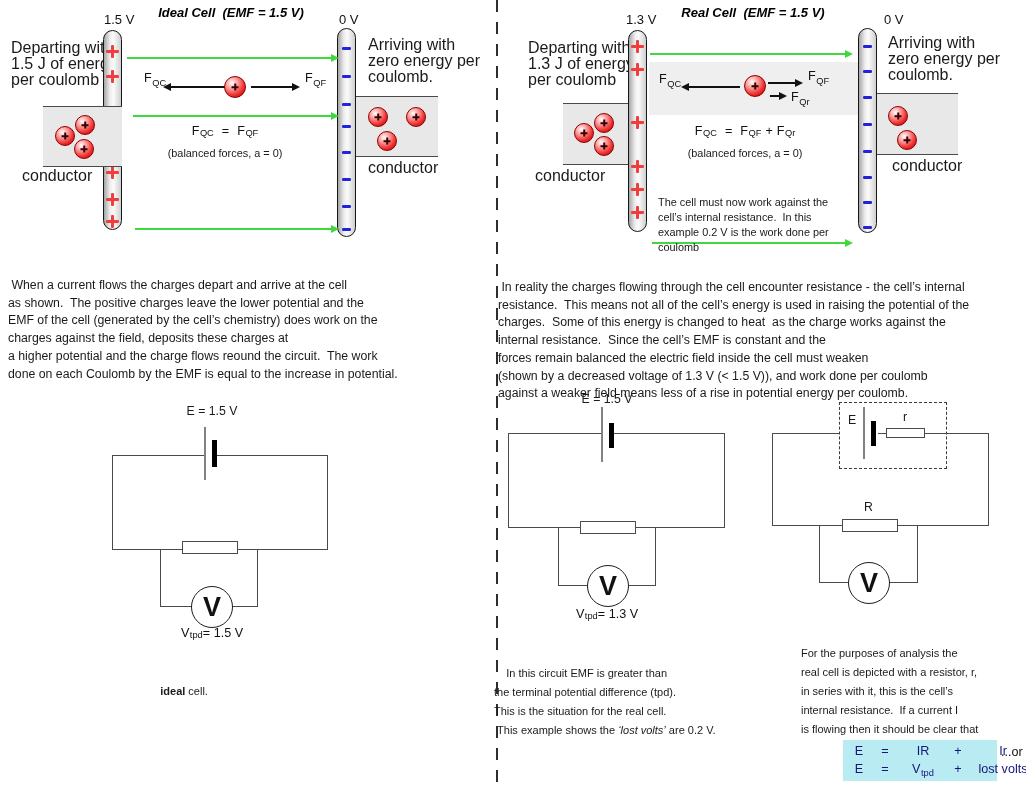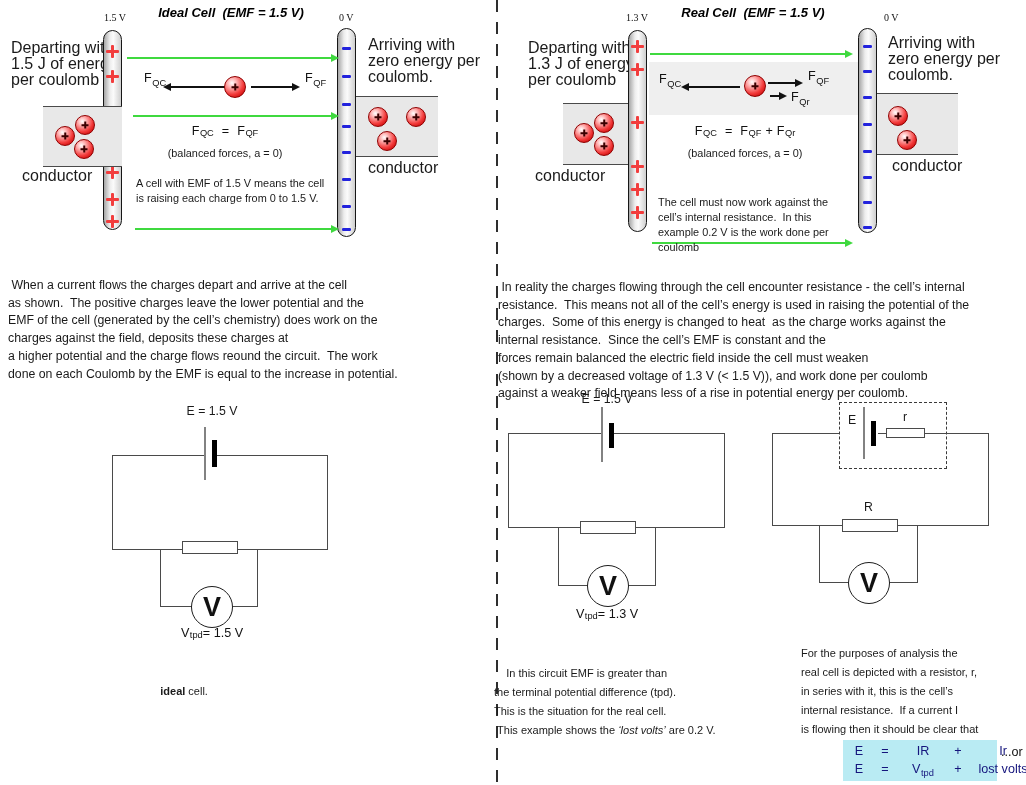--- a/index.html
+++ b/index.html
@@ -4,21 +4,21 @@
 <style>
   * { margin:0; padding:0; box-sizing:border-box; }
   body { background:#fff; font-family:"Liberation Sans", sans-serif; }
   #frame { position:relative; width:1026px; height:785px; background:#ffffff; overflow:hidden; color:#1a1a1a; }
 
   .t { position:absolute; white-space:pre-wrap; color:#1a1a1a; }
   .f12 { font-size:12.3px; line-height:17.7px; }
   .f12b { font-size:11px; line-height:19px; }
   .f11 { font-size:16px; line-height:15.8px; }
   .f10 { font-size:10.9px; line-height:15px; }
-  .vlabel { position:absolute; font-size:10px; color:#111;font-family:Liberation Serif, serif; }
+  .vlabel { position:absolute; font-size:13px; color:#111; }
   .ptitle { position:absolute; font-size:13px; font-weight:bold; font-style:italic; color:#000; text-align:center; white-space:pre; }
 
   .electrode { position:absolute; width:19px; border-radius:10px; border:1.6px solid #161616;
       background:linear-gradient(90deg,#a6a6a6 0%,#ededed 35%,#fbfbfb 55%,#cfcfcf 100%); }
   .plus { position:absolute; width:13px; height:13px; }
   .plus::before { content:""; position:absolute; left:0; top:5.2px; width:13px; height:2.6px; background:#f23d3d; border-radius:1px; }
   .plus::after  { content:""; position:absolute; left:5.2px; top:0; width:2.6px; height:13px; background:#f23d3d; border-radius:1px; }
   .minus { position:absolute; width:9px; height:3.2px; background:#2323dd; border-radius:1.2px; }
 
   .conductor { position:absolute; background:#e8e8e8; border-top:1.8px solid #4a4a4a; border-bottom:1.8px solid #4a4a4a; }
@@ -123,22 +123,20 @@
 
   <div class="eqc" style="left:145px; top:124px; width:160px;">
     <span>F</span>
       <span class="sub">QC</span>
     <span class="sp">=</span>
     <span>F</span>
       <span class="sub">QF</span>
   </div>
   <div class="t f10 center" style="left:145px; top:146px; width:160px;">(balanced forces, a = 0)</div>
 
-  <div class="t f10" style="left:136px; top:176px;">A cell with EMF of 1.5 V means the cell
-is raising each charge from 0 to 1.5 V.</div>
 
   <div class="t f12" style="left:8px; top:264px;margin-top:13px;"> When a current flows the charges depart and arrive at the cell
 as shown.  The positive charges leave the lower potential and the
 EMF of the cell (generated by the cell’s chemistry) does work on the
 charges against the field, deposits these charges at
 a higher potential and the charge flows reound the circuit.  The work
 done on each Coulomb by the EMF is equal to the increase in potential.</div>
 
   <div class="t f12 center" style="left:152px; top:403px; width:120px;">E = 1.5 V</div>
   <div class="circuit-rect" style="left:112px; top:455px; width:216px; height:95px;"></div>

